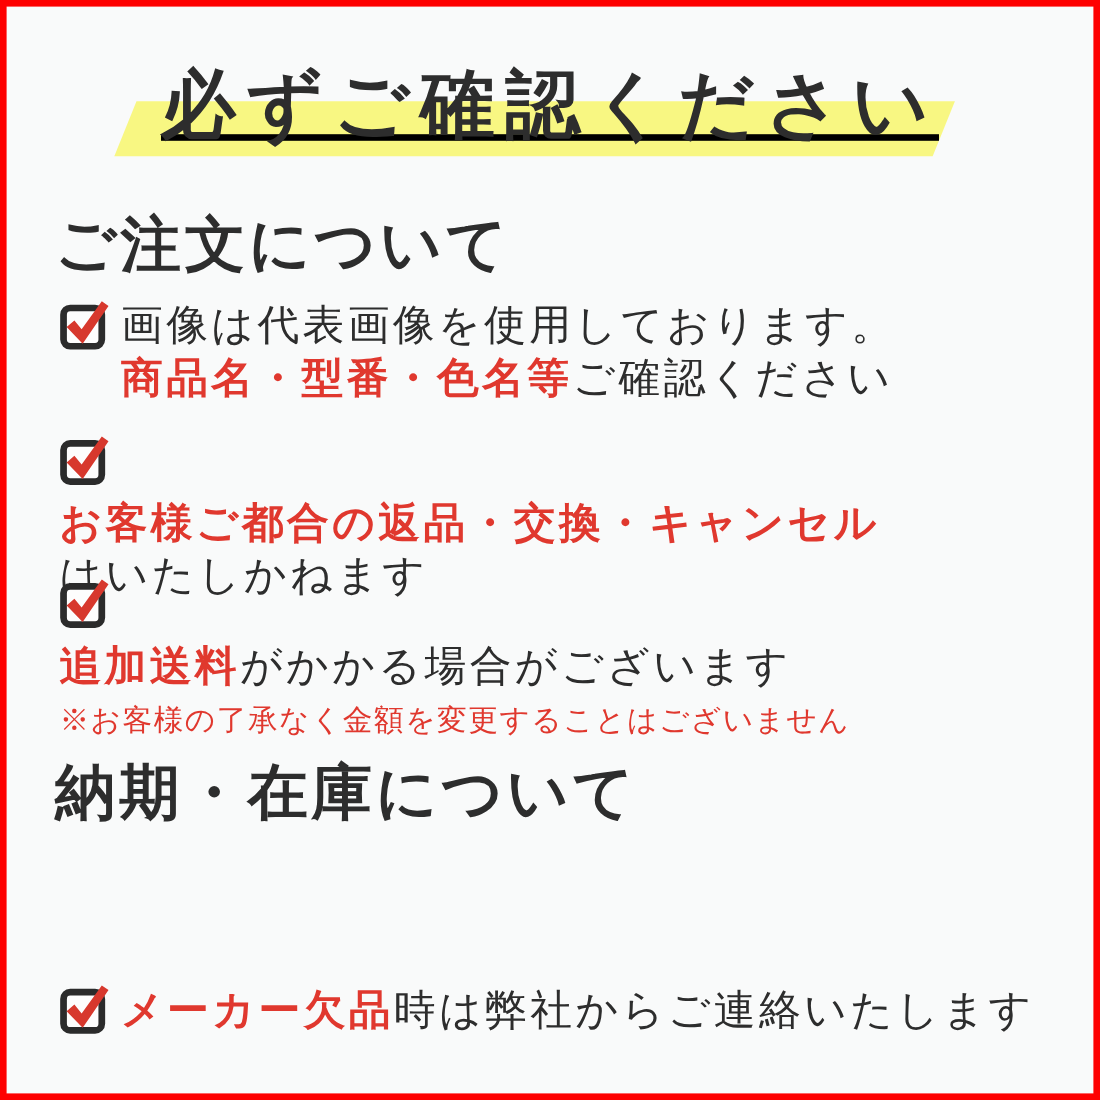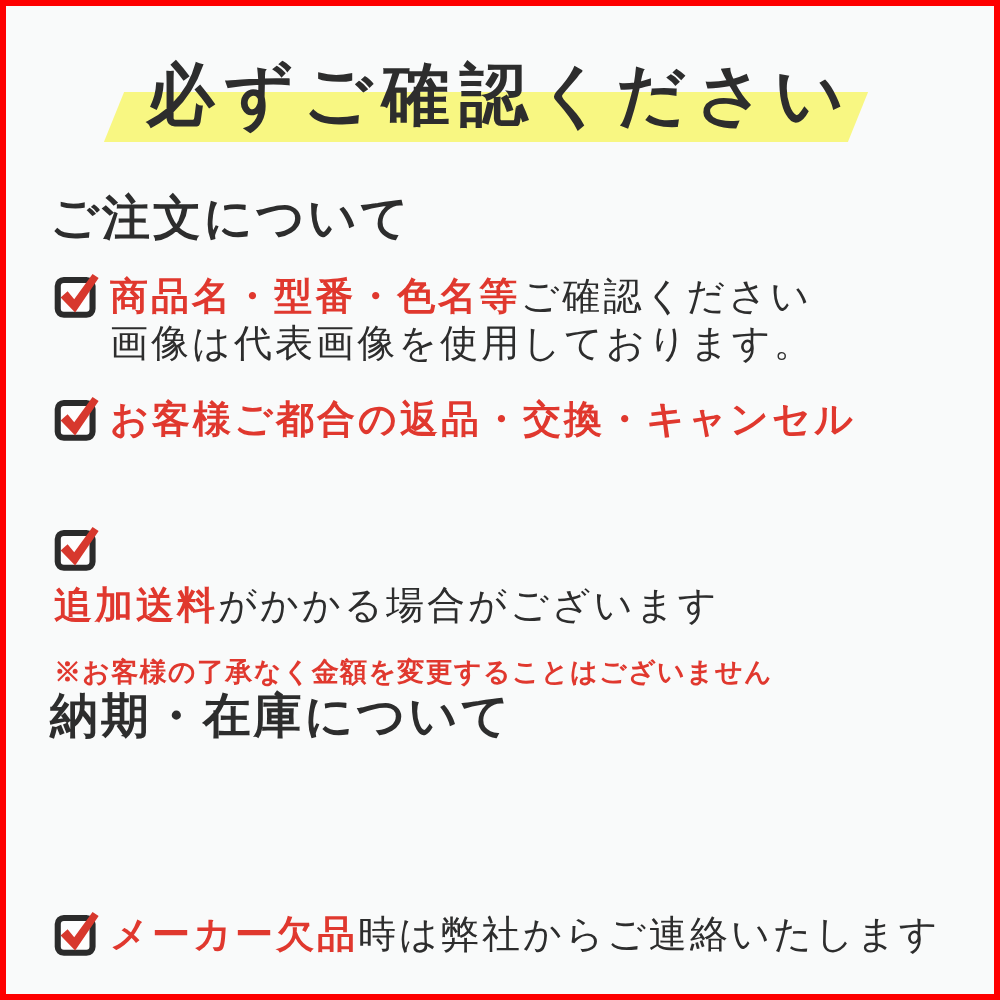--- a/index.html
+++ b/index.html
@@ -21,81 +21,82 @@
     position:relative;
     width:1000px;height:1000px;
     background:var(--page-bg);
     border:6px solid var(--border-red);
     overflow:hidden;
   }
   
   .title-wrap{
     position:absolute;top:44px;left:0;width:100%;
     text-align:center;
+    text-decoration:underline;
   }
   .title-highlight{
     position:absolute;
     left:108px;top:42px;
     width:744px;height:50px;
     background:var(--highlight-yellow);
     transform:skewX(-22deg);
     z-index:0;
   }
   .page-title{
     position:relative;z-index:1;
     font-size:68px;
     font-weight:600;
     letter-spacing:0.14em;
     color:var(--text-black);
     white-space:nowrap;
   }
   
   .section-heading{
     position:absolute;left:44px;
-    font-size:48px;
+    font-size:55px;
     font-weight:600;
     letter-spacing:0.06em;
     color:var(--text-black);
     white-space:nowrap;
   }
   .heading-orders{top:180px;}
   .heading-delivery{top:678px;}
   
   .item{
     position:absolute;left:48px;
     display:flex;
     align-items:flex-start;
     gap:9px;
   }
   .item-1{top:266px;}
-  .item-2{top:389px;}
+  .item-2{top:389px;flex-direction:column;}
   .item-3{top:519px;flex-direction:column;}
   .item-4{top:766px;}
-  .item-5{top:888px;margin-top:16px;}
+  .item-5{top:888px;}
   .cb{
     flex:0 0 auto;
     width:47px;height:47px;
     display:block;
   }
   .txt{
     font-size:38px;
     line-height:47px;
     letter-spacing:0.08em;
     color:var(--text-black);
     white-space:nowrap;
   }
   .seg{font-weight:500;}
   .seg.red{color:var(--accent-red);font-weight:600;}
   .note{
-    margin-top:28px;
+    margin-top:12px;
     font-size:27px;
     line-height:30px;
     letter-spacing:0.05em;
     color:var(--accent-red);
-    font-weight:700;
+    font-weight:400;
   }
 </style>
 </head>
 <body>
 
 <div class="page">
 
   <div class="title-wrap">
     <div class="title-highlight"></div>
     <h1 class="page-title">必ずご確認ください</h1>
@@ -103,36 +104,39 @@
 
   <h2 class="section-heading heading-orders">ご注文について</h2>
 
   <div class="item item-1">
     <svg class="cb" viewBox="0 0 50 50" aria-hidden="true">
       <rect x="4" y="8.5" width="37" height="37" rx="6.5" fill="#fdfdfd" stroke="var(--checkbox-stroke)" stroke-width="6.5"></rect>
       <path d="M7 27 L14.5 20.5 L21.5 29 L41 2 L47.5 6.5 L22.5 43 Z" fill="var(--check-red)"></path>
     </svg>
     <div class="txt">
       <div class="line">
-        <span class="seg red">商品名・型番・色名等</span><span class="seg black">ご確認ください</span>
+        <span class="seg black">画像は代表画像を使用しております。</span>
       </div>
       <div class="line">
-        <span class="seg black">画像は代表画像を使用しております。</span>
+        <span class="seg red">商品名・型番・色名等</span><span class="seg black">ご確認ください</span>
       </div>
     </div>
   </div>
 
   <div class="item item-2">
     <svg class="cb" viewBox="0 0 50 50" aria-hidden="true">
       <rect x="4" y="8.5" width="37" height="37" rx="6.5" fill="#fdfdfd" stroke="var(--checkbox-stroke)" stroke-width="6.5"></rect>
       <path d="M7 27 L14.5 20.5 L21.5 29 L41 2 L47.5 6.5 L22.5 43 Z" fill="var(--check-red)"></path>
     </svg>
     <div class="txt">
       <div class="line">
         <span class="seg red">お客様ご都合の返品・交換・キャンセル</span>
+      </div>
+      <div class="line">
+        <span class="seg black">はいたしかねます</span>
       </div>
     </div>
   </div>
 
   <div class="item item-3">
     <svg class="cb" viewBox="0 0 50 50" aria-hidden="true">
       <rect x="4" y="8.5" width="37" height="37" rx="6.5" fill="#fdfdfd" stroke="var(--checkbox-stroke)" stroke-width="6.5"></rect>
       <path d="M7 27 L14.5 20.5 L21.5 29 L41 2 L47.5 6.5 L22.5 43 Z" fill="var(--check-red)"></path>
     </svg>
     <div class="txt">

